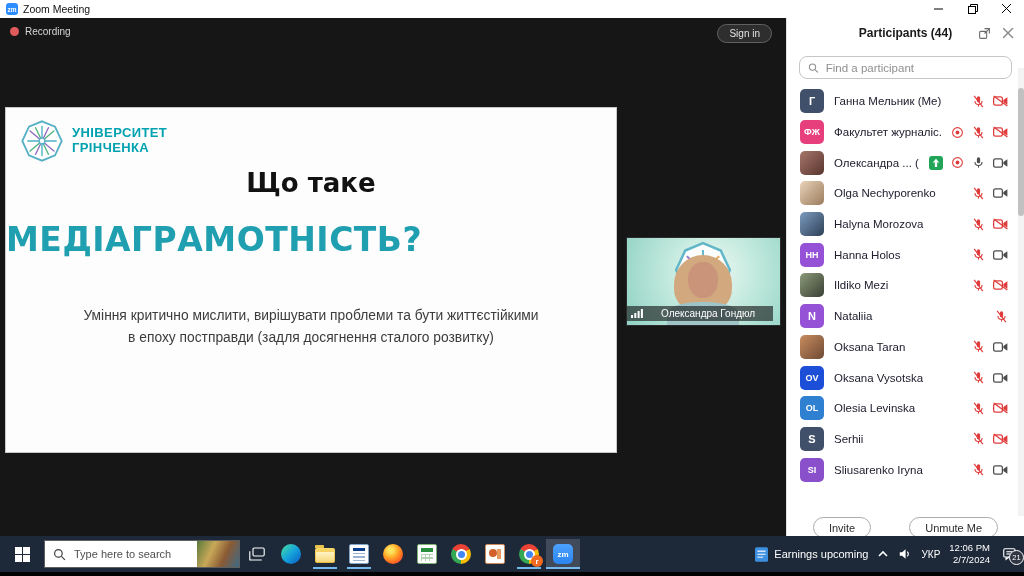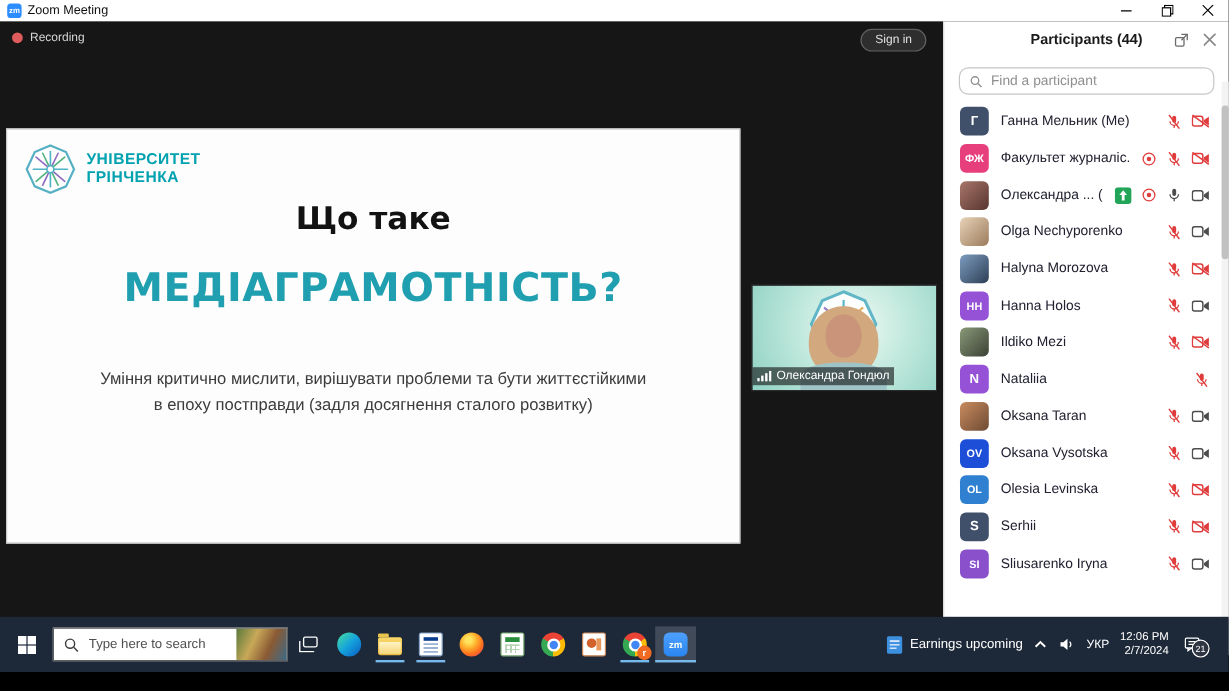--- a/index.html
+++ b/index.html
@@ -23,37 +23,37 @@
   .signin{position:absolute;top:6px;right:14px;background:#2e2e2e;border:1px solid #616161;
           border-radius:10px;color:#e2e2e2;font-size:10px;padding:3px 11px;cursor:default}
 
   
   .slide{position:absolute;left:5px;top:89px;width:612px;height:346px;background:#fdfdfd;
          border:1px solid #c9c9c9;box-sizing:border-box}
   .slide-logo{position:absolute;left:14px;top:11px;display:flex;align-items:center;gap:8px}
   .logo-text{color:var(--logo_teal,#00a2b0);font-weight:bold;font-size:13px;line-height:1.12;letter-spacing:.4px}
   .slide-t1{position:absolute;top:60px;left:0;width:100%;text-align:center;font-size:26px;font-weight:800;
             color:#121212;font-family:"DejaVu Sans",sans-serif}
-  .slide-t2{position:absolute;top:112px;left:0;width:100%;text-align:center;font-size:33px;font-weight:800;
+  .slide-t2{position:absolute;top:112px;left:0;width:100%;font-size:33px;font-weight:800;
             color:var(--brand_teal,#1f9faf);font-family:"DejaVu Sans",sans-serif;letter-spacing:.5px}
   .slide-sub{position:absolute;top:197px;left:0;width:100%;text-align:center;font-size:13.8px;
              color:#3c3c3c;line-height:1.6}
 
   
   .video-tile{position:absolute;left:627px;top:220px;width:153px;height:87px;overflow:hidden;
               background:radial-gradient(circle at 55% 40%,#eef9f5 0%,#c2e9dd 45%,#8fd2c4 100%);
               outline:1px solid #2b2b2b}
   .vt-emblem{position:absolute;left:46px;top:2px;opacity:.9}
   .vt-hair{position:absolute;left:47px;top:17px;width:58px;height:58px;background:#d2a87e;
            border-radius:50% 50% 42% 42%}
   .vt-face{position:absolute;left:61px;top:24px;width:30px;height:36px;background:#c9947a;border-radius:48%}
   .vt-body{position:absolute;left:40px;top:64px;width:72px;height:26px;background:#9fc4c8;
            border-radius:45% 45% 0 0}
-  .vt-label{position:absolute;left:0;bottom:4px;display:flex;align-items:center;gap:4px;
-            background:rgba(20,20,20,.62);color:#fff;font-size:10px;padding:2px 4px 2px 4px}
+  .vt-label{position:absolute;left:0;bottom:4px;display:flex;align-items:center;gap:18px;
+            background:rgba(20,20,20,.62);color:#fff;font-size:10px;padding:2px 18px 2px 4px}
 
   
   .panel{position:absolute;left:786px;top:18px;width:238px;height:528px;background:#fff;
          border-left:1px solid #e2e2e2;box-sizing:border-box}
   .panel-header{position:absolute;top:0;left:0;right:0;height:30px;display:flex;align-items:center;
                 justify-content:center;font-size:12px;font-weight:bold;color:#1a1a1a}
   .panel-hicons{position:absolute;right:10px;top:0;height:30px;display:flex;align-items:center;gap:12px}
   .search-box{position:absolute;top:38px;left:12px;right:12px;height:23px;border:1px solid #c6c6c6;
               border-radius:8px;display:flex;align-items:center;padding:0 8px;gap:5px;box-sizing:border-box}
   .search-box input{border:none;outline:none;font-size:11.5px;color:#333;width:100%;background:transparent;
@@ -67,39 +67,39 @@
   .p-name{flex:1;font-size:11.5px;color:#202030;white-space:nowrap;overflow:hidden}
   .p-icons{display:flex;align-items:center;gap:8px}
   .st-icon{display:flex;align-items:center}
   .p-scrolltrack{position:absolute;right:0;top:50px;bottom:30px;width:6px;background:#f3f3f3}
   .p-scrollthumb{position:absolute;right:0;top:20px;width:6px;height:128px;background:#c1c1c1;border-radius:3px}
   .panel-footer{position:absolute;bottom:8px;left:0;right:0;display:flex;justify-content:center;gap:38px}
   .pf-btn{border:1px solid #ababab;border-radius:11px;background:#fff;font-size:11px;color:#2c2c2c;
           padding:0 15px;height:21px;font-family:"Liberation Sans",sans-serif}
 
   
-  .taskbar{position:absolute;bottom:16px;left:0;width:1024px;height:46px;background:var(--taskbar_bg,#1d2838);
+  .taskbar{position:absolute;bottom:4px;left:0;width:1024px;height:36px;background:var(--taskbar_bg,#1d2838);
            display:flex;align-items:center;color:#fff}
   .tb-start{width:44px;height:30px;display:flex;align-items:center;justify-content:center}
   .win-logo{display:grid;grid-template-columns:7px 7px;grid-template-rows:7px 7px;gap:1px}
   .win-logo span{background:#fff}
   .tb-search{width:196px;height:28px;background:#fff;display:flex;align-items:center;gap:6px;
              padding-left:8px;border:1px solid #5f5f5f;box-sizing:border-box;position:relative}
   .tb-search input{border:none;outline:none;font-size:11px;color:#4f4f4f;flex:1;min-width:0;background:transparent;
                    font-family:"Liberation Sans",sans-serif}
   .tb-search input::placeholder{color:#4f4f4f}
   .tb-search-img{width:42px;height:26px;flex:none;
       background:linear-gradient(115deg,#5a7a3c 0%,#c8a858 35%,#8a5a34 65%,#3c6a88 100%)}
   .tb-taskview{width:34px;height:30px;display:flex;align-items:center;justify-content:center}
   .tb-apps{display:flex;height:30px}
   .tb-app{width:34px;height:30px;display:flex;align-items:center;justify-content:center;position:relative}
   .tb-app.active{background:rgba(255,255,255,.16)}
   .tb-underline{position:absolute;bottom:0;left:5px;right:5px;height:2px;background:#76b9ed}
   .tb-app.active .tb-underline{left:0;right:0}
-  .tb-right{margin-left:auto;display:flex;align-items:center;gap:9px;padding-right:16px}
+  .tb-right{margin-left:auto;display:flex;align-items:center;gap:9px;padding-right:0}
   .tb-news{display:flex;align-items:center;gap:6px;font-size:11px}
   .tb-lang{font-size:10px}
   .tb-clock{font-size:9.5px;text-align:right;line-height:1.25}
   .tb-notif{position:relative;display:flex;margin-left:4px;margin-right:6px}
   .tb-badge{position:absolute;right:-6px;bottom:-4px;width:13px;height:13px;border-radius:50%;
             background:#2f3542;border:1px solid #fff;color:#fff;font-size:7.5px;
             display:flex;align-items:center;justify-content:center}
 
   
   .ai{width:20px;height:20px;position:relative;flex:none}

